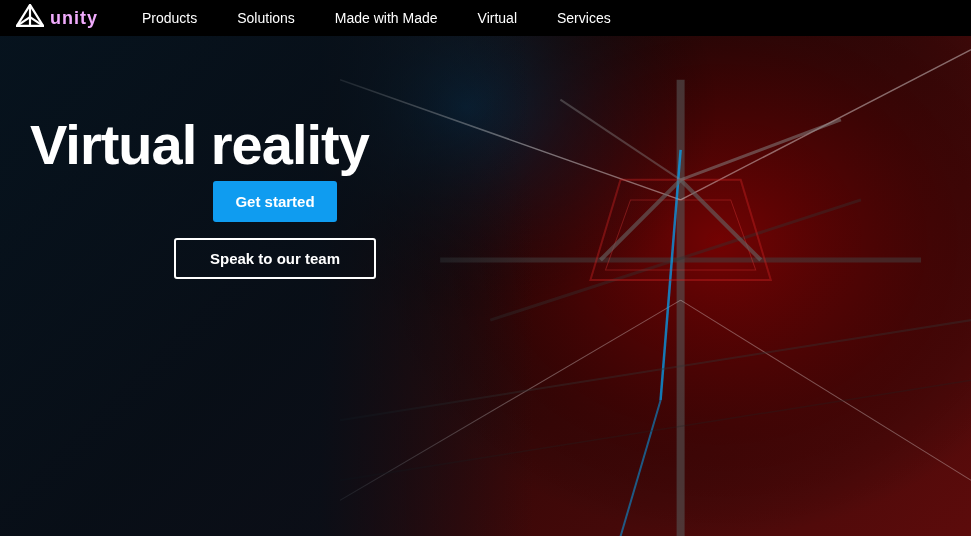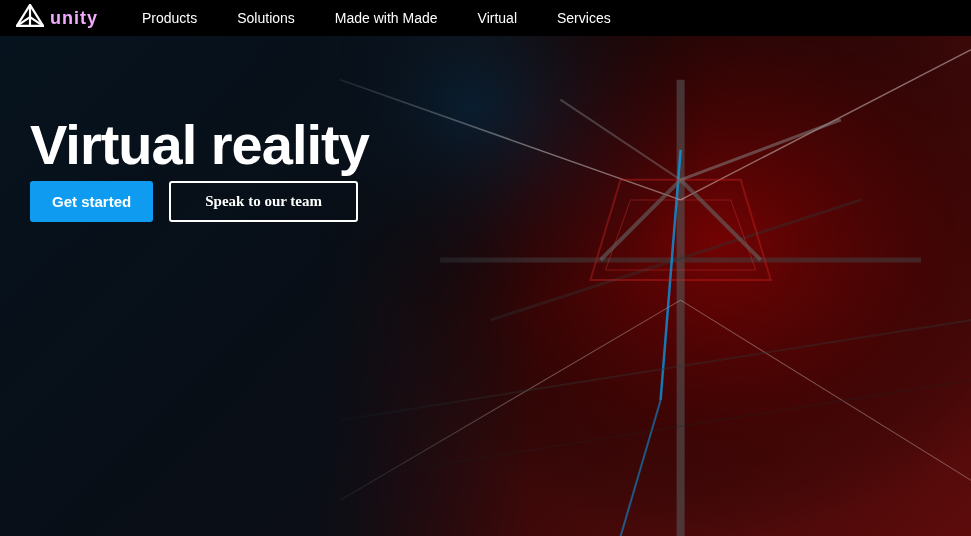--- a/index.html
+++ b/index.html
@@ -106,20 +106,21 @@
       color: #ccc;
       line-height: 1.6;
       max-width: 480px;
       margin-bottom: 32px;
     }
 
     .hero-buttons {
       display: flex;
       gap: 16px;
       align-items: center;
+      flex-direction: column;
     }
 
     .btn-primary {
       background: #0f9cf0;
       color: #fff;
       border: none;
       padding: 12px 22px;
       font-size: 15px;
       font-weight: 600;
       cursor: pointer;
@@ -130,21 +131,20 @@
     .btn-secondary {
       background: transparent;
       color: #fff;
       border: 2px solid #fff;
       padding: 10px 34px;
       font-size: 15px;
       font-weight: 600;
       cursor: pointer;
       border-radius: 3px;
       white-space: nowrap;
-      font-family: Liberation Serif, serif;
     }
   </style>
 </head>
 <body>
 
 <div class="hero">
 
   <div class="hero-visual">
     <svg class="geo-lines" viewBox="0 0 630 536" xmlns="http://www.w3.org/2000/svg" preserveAspectRatio="xMidYMid slice">
 

